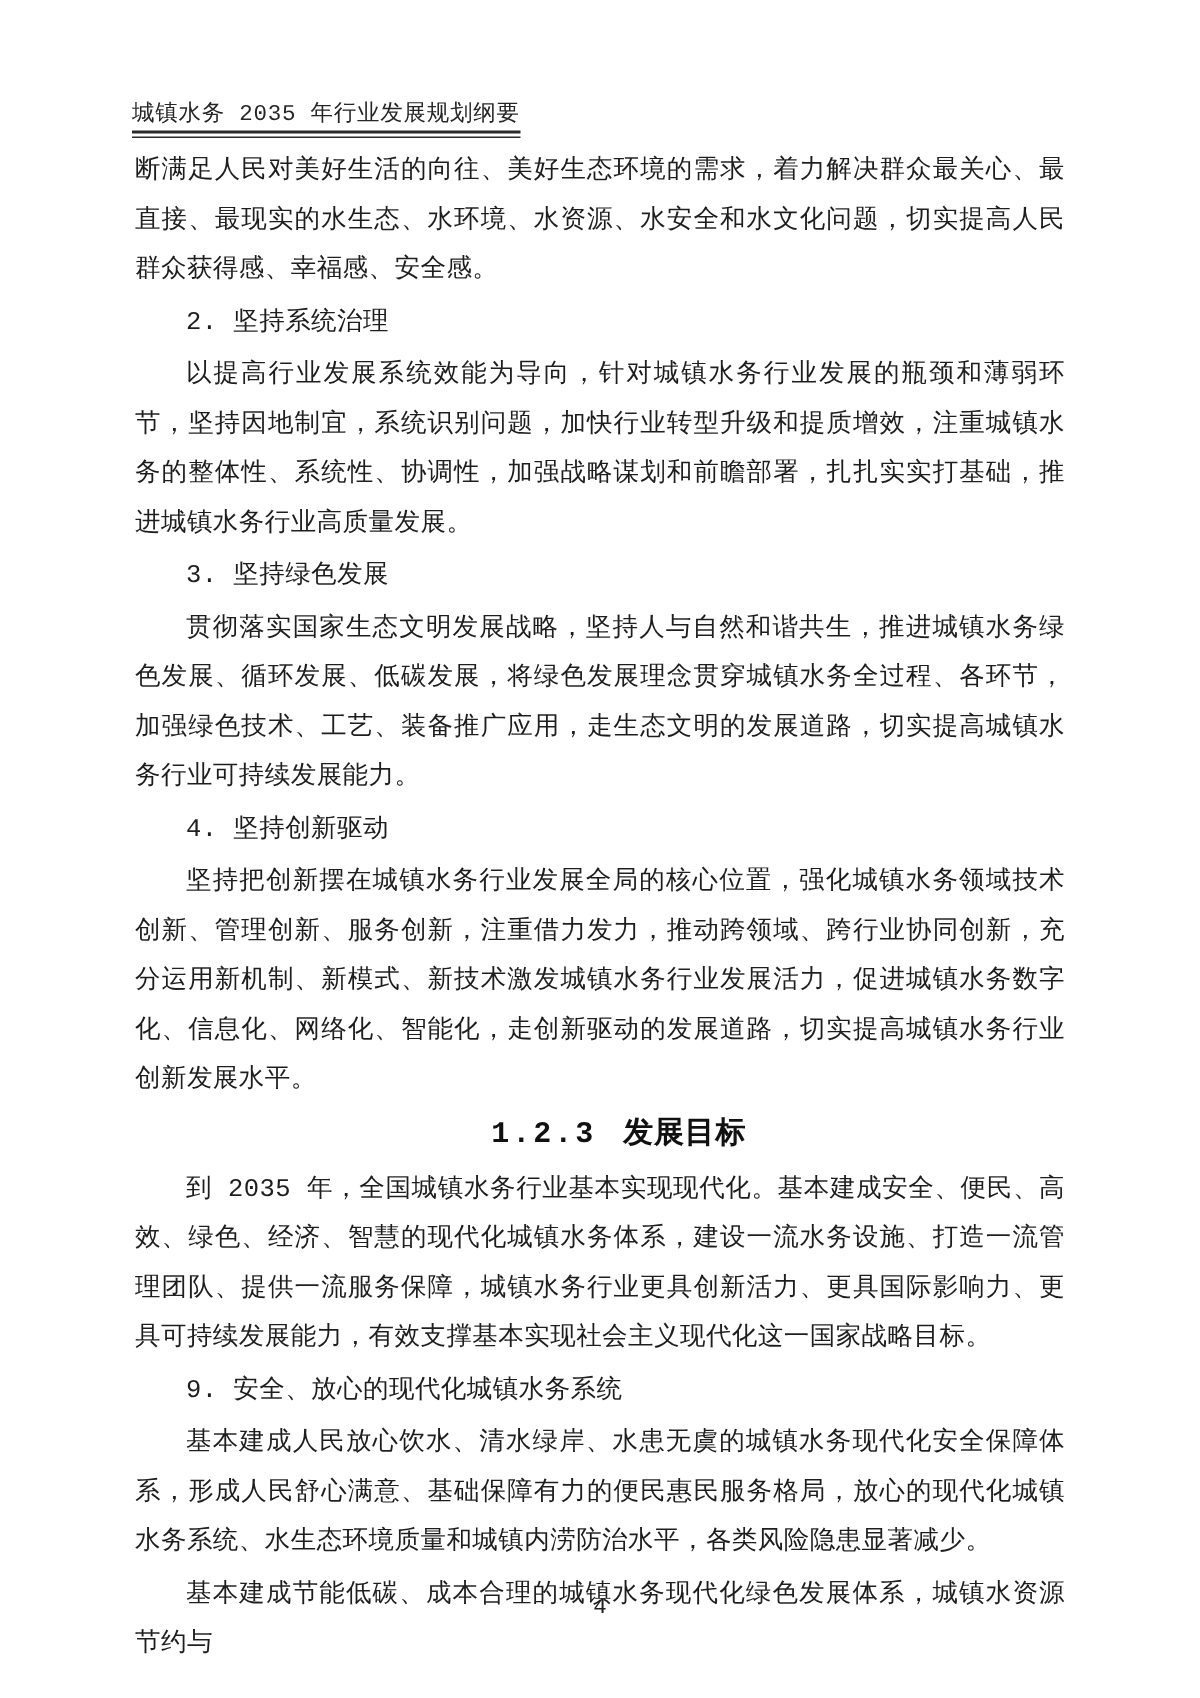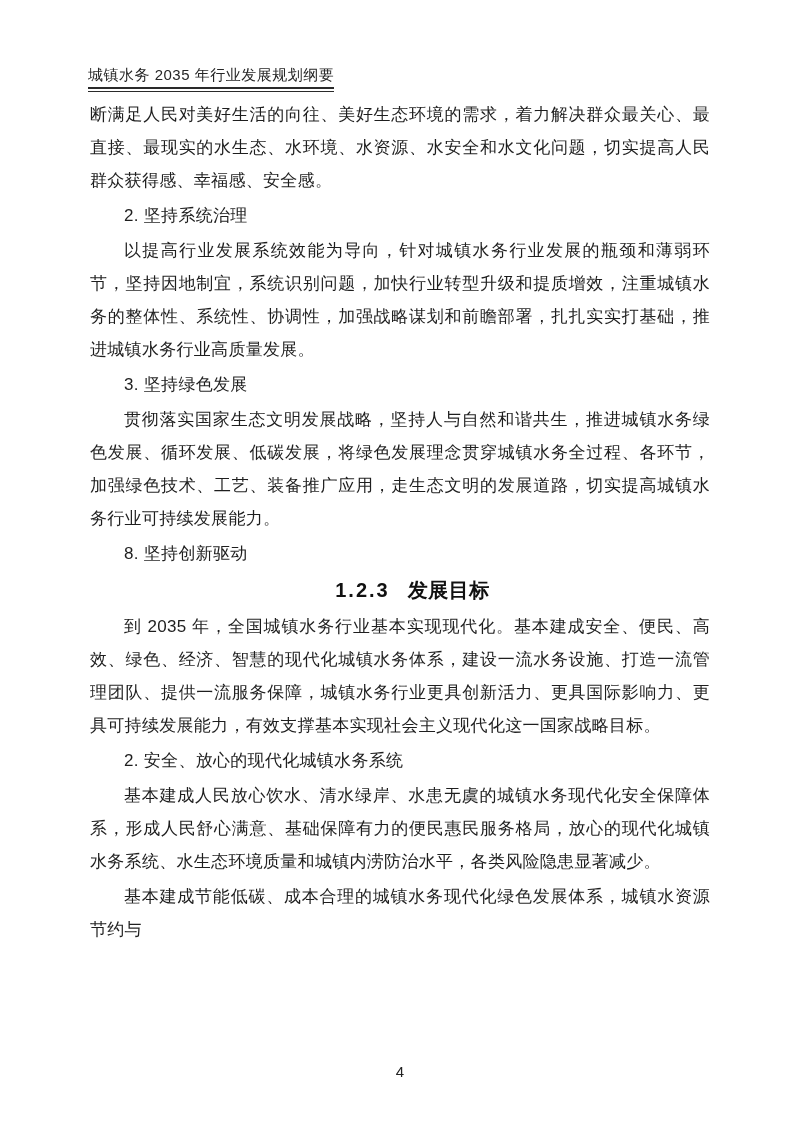--- a/index.html
+++ b/index.html
@@ -6,21 +6,21 @@
     margin: 0;
     padding: 0;
     background: #ffffff;
   }
   .page {
     position: relative;
     width: 800px;
     height: 1132px;
     background: #ffffff;
     overflow: hidden;
-    font-family: Liberation Sans, sans-serif;
+    font-family: Liberation Mono, monospace;
     color: #1e1e1e;
   }
   
   .page-header {
     position: absolute;
     top: 66px;
     left: 88px;
   }
   .page-header .title {
     display: inline-block;
@@ -96,29 +96,30 @@
   <div class="content">
 
     <p class="no-indent">断满足人民对美好生活的向往、美好生态环境的需求，着力解决群众最关心、最直接、最现实的水生态、水环境、水资源、水安全和水文化问题，切实提高人民群众获得感、幸福感、安全感。</p>
 
     <p>2. 坚持系统治理</p>
     <p>以提高行业发展系统效能为导向，针对城镇水务行业发展的瓶颈和薄弱环节，坚持因地制宜，系统识别问题，加快行业转型升级和提质增效，注重城镇水务的整体性、系统性、协调性，加强战略谋划和前瞻部署，扎扎实实打基础，推进城镇水务行业高质量发展。</p>
 
     <p>3. 坚持绿色发展</p>
     <p>贯彻落实国家生态文明发展战略，坚持人与自然和谐共生，推进城镇水务绿色发展、循环发展、低碳发展，将绿色发展理念贯穿城镇水务全过程、各环节，加强绿色技术、工艺、装备推广应用，走生态文明的发展道路，切实提高城镇水务行业可持续发展能力。</p>
 
-    <p>8. 坚持创新驱动</p>
+    <p>4. 坚持创新驱动</p>
+    <p>坚持把创新摆在城镇水务行业发展全局的核心位置，强化城镇水务领域技术创新、管理创新、服务创新，注重借力发力，推动跨领域、跨行业协同创新，充分运用新机制、新模式、新技术激发城镇水务行业发展活力，促进城镇水务数字化、信息化、网络化、智能化，走创新驱动的发展道路，切实提高城镇水务行业创新发展水平。</p>
 
     <div class="section-heading">
       <span class="num">1.2.3</span><span>发展目标</span>
     </div>
 
     <p>到 2035 年，全国城镇水务行业基本实现现代化。基本建成安全、便民、高效、绿色、经济、智慧的现代化城镇水务体系，建设一流水务设施、打造一流管理团队、提供一流服务保障，城镇水务行业更具创新活力、更具国际影响力、更具可持续发展能力，有效支撑基本实现社会主义现代化这一国家战略目标。</p>
 
-    <p>2. 安全、放心的现代化城镇水务系统</p>
+    <p>9. 安全、放心的现代化城镇水务系统</p>
     <p>基本建成人民放心饮水、清水绿岸、水患无虞的城镇水务现代化安全保障体系，形成人民舒心满意、基础保障有力的便民惠民服务格局，放心的现代化城镇水务系统、水生态环境质量和城镇内涝防治水平，各类风险隐患显著减少。</p>
 
     <p>基本建成节能低碳、成本合理的城镇水务现代化绿色发展体系，城镇水资源节约与</p>
 
   </div>
 
   <div class="page-footer">
     <span>4</span>
   </div>
 

